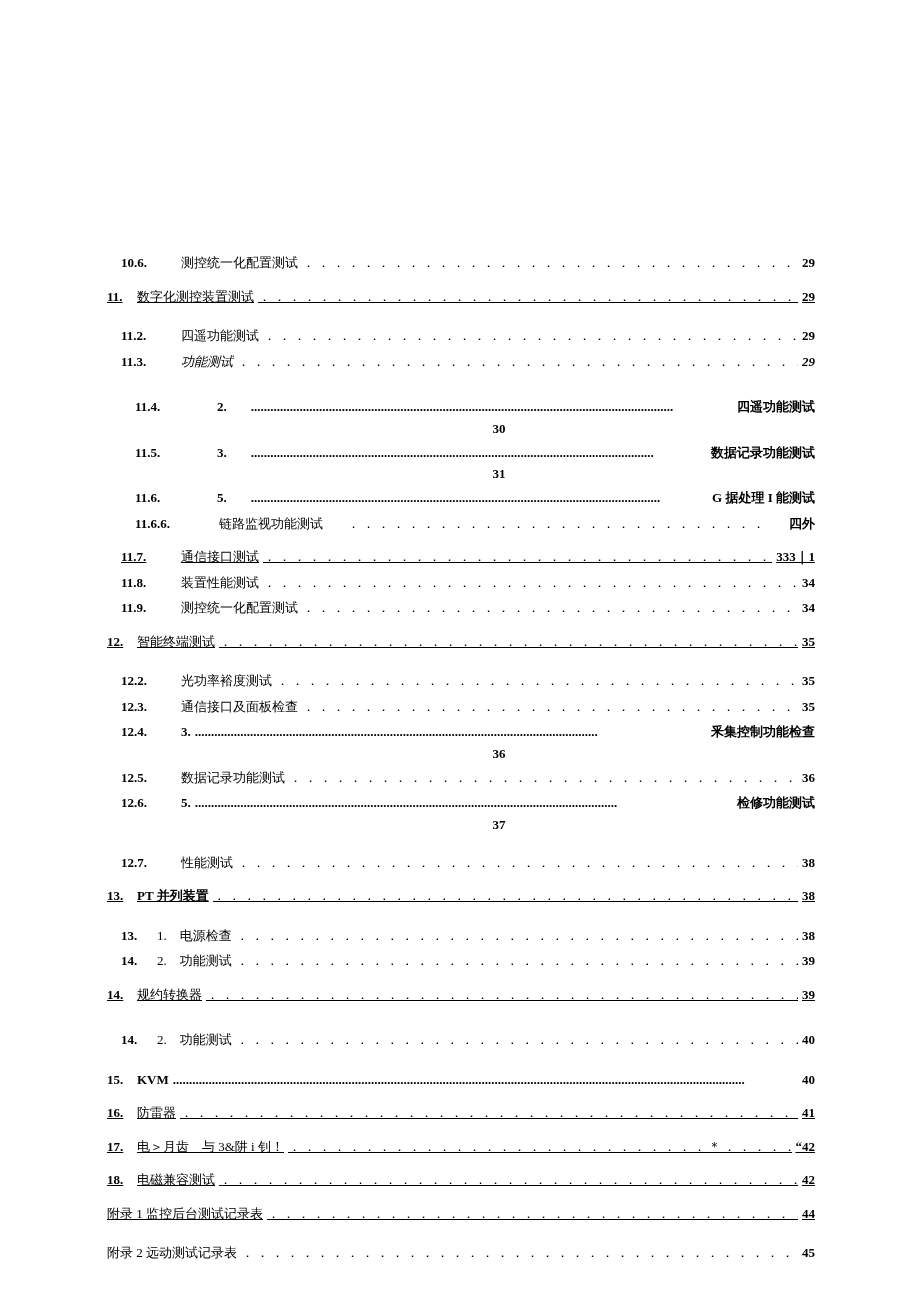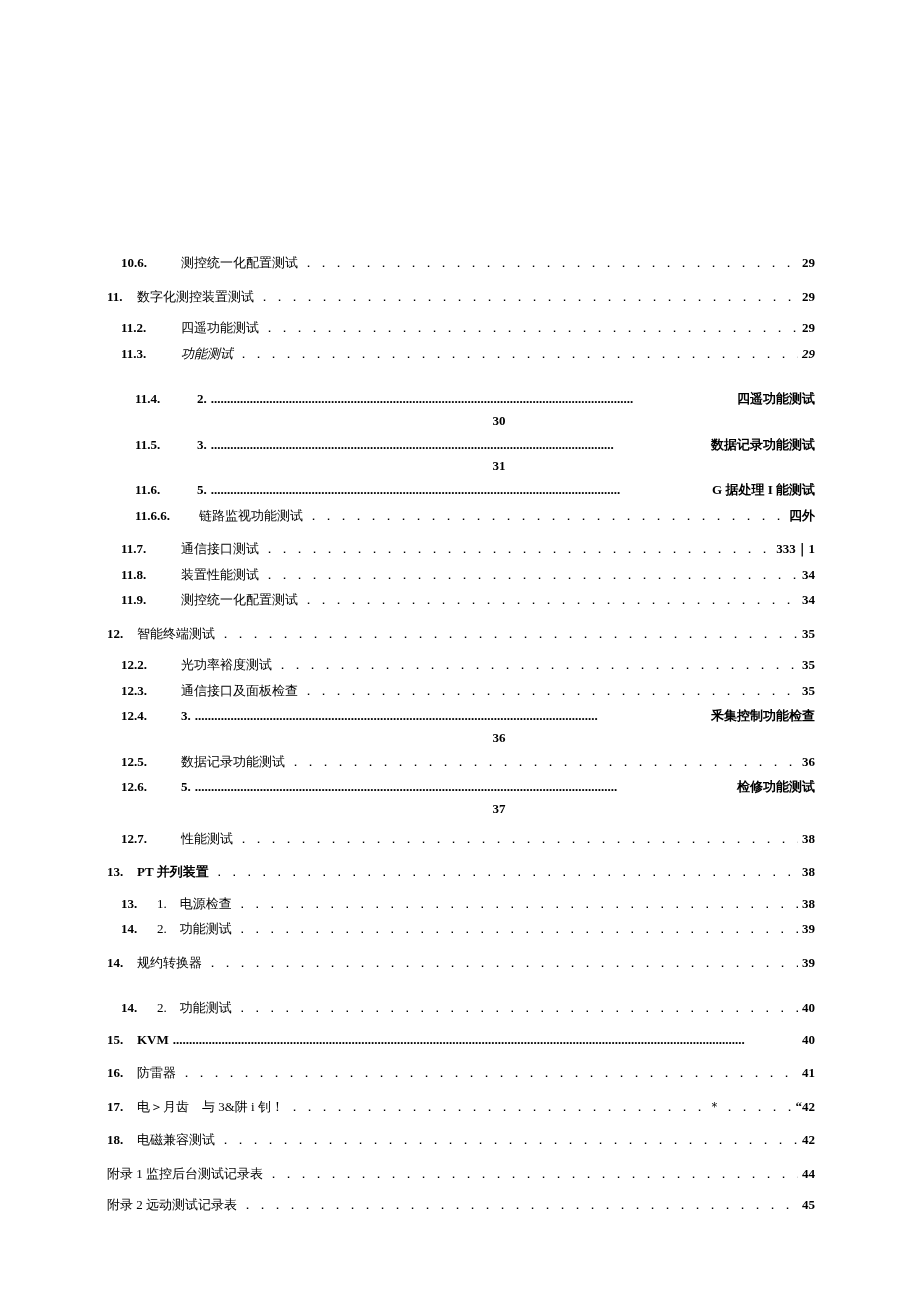--- a/index.html
+++ b/index.html
@@ -33,25 +33,25 @@
       flex: 1;
       overflow: hidden;
       letter-spacing: 2px;
       margin: 0 4px;
     }
     .toc-page {
       flex-shrink: 0;
       font-weight: bold;
     }
     .indent-1 { padding-left: 14px; }
-    .indent-2 { padding-left: 28px; }
+    .indent-2 { padding-left: 28px; gap: 20px; }
     .bold { font-weight: bold; }
     .italic { font-style: italic; }
-    .group-gap-s { margin-top: 12px; }
-    .group-gap { margin-top: 14px; }
+    .group-gap-s { margin-top: 20px; }
+    .group-gap { margin-top: 14px; text-decoration: underline; }
     .group-gap-l { margin-top: 26px; }
     .w-num-a { display: inline-block; min-width: 60px; }
     .w-num-b { display: inline-block; min-width: 62px; }
     .w-num-c { display: inline-block; min-width: 64px; }
     .w-num-e { display: inline-block; min-width: 30px; }
     .w-num-f { display: inline-block; min-width: 36px; }
     .sub-line {
       padding-left: 76px;
       margin-top: -2px;
       margin-bottom: 6px;

